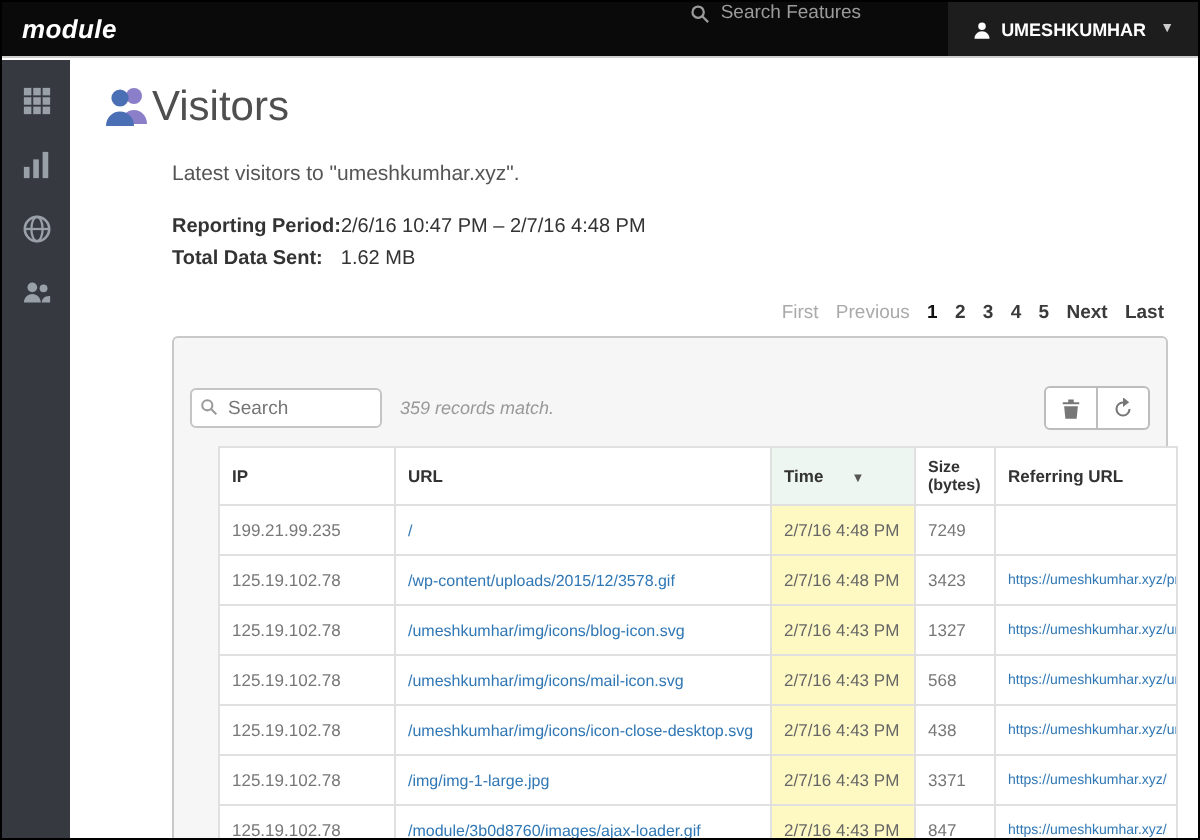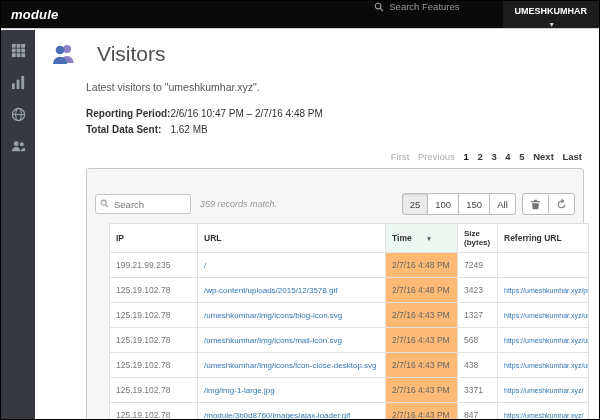--- a/index.html
+++ b/index.html
@@ -9,32 +9,32 @@
     background:#fff; overflow:hidden; position:relative;
   }
   .screen { width:600px; height:420px; border:1px solid #000; overflow:hidden; position:relative; background:#fff; }
 
   
   .topbar { height:28px; background:#0a0a0a; display:flex; align-items:center; border-bottom:1px solid #cfcfcf; }
   .logo { color:#fff; font-size:13px; font-weight:bold; font-style:italic; padding-left:10px; letter-spacing:.2px; }
   .top-right { margin-left:auto; display:flex; align-items:flex-start; height:100%;gap:25px; }
   .search-features { display:flex; align-items:center; gap:5px; color:#9b9b9b; font-size:9.5px; padding:0 18px; cursor:pointer; }
   .search-features svg { width:10px; height:10px; }
-  .user-menu { display:flex; align-items:center; gap:5px; background:#1d1d1d; height:100%; padding:0 12px; color:#fff; font-size:9px; font-weight:bold; cursor:pointer;flex-direction:column; }
+  .user-menu { display:flex; align-items:center; gap:5px; background:#1d1d1d; height:100%; padding:0 12px; color:#fff; font-size:9px; font-weight:bold; cursor:pointer; }
   .user-menu svg { width:10px; height:10px; }
   .user-caret { font-size:7px; color:#ccc; margin-left:2px; }
 
   
   .sidebar { position:absolute; left:0; top:29px; bottom:0; width:34px; background:#363a40; display:flex; flex-direction:column; align-items:center; padding-top:12px; gap:16px; }
   .side-icon { width:16px; height:16px; cursor:pointer; display:flex; align-items:center; justify-content:center; }
   .side-icon svg { width:15px; height:15px; fill:#9aa0a8; }
 
   
   .main { margin-left:34px; height:391px; overflow:hidden; }
-  .title-row { display:flex; align-items:center; gap:21px; padding:13px 0 6px 17px; }
+  .title-row { display:flex; align-items:flex-start; gap:0; padding:13px 0 6px 17px; }
   .title-row h1 { font-size:21px; font-weight:400; color:#4f4f4f; }
   .visitors-icon { width:24px; height:22px; }
 
   .content { margin:0 15px 0 51px; }
   .intro { font-size:10.5px; color:#555; margin:9px 0 13px; }
   .report-line { font-size:10px; color:#333; line-height:1.55; }
   .report-line .lbl { font-weight:bold; }
   .report-line .val { margin-left:0; }
   .report-line .val-gap { margin-left:9px; }
 
@@ -62,21 +62,21 @@
   .btn svg { width:11px; height:11px; fill:#777; }
 
   
   table { width:100%; border-collapse:collapse; margin-top:8px; background:#fff; table-layout:fixed;margin-left:14px; }
   th, td { border:1px solid #e0e0e0; text-align:left; vertical-align:middle; }
   th { font-size:8.5px; color:#333; padding:5px 6px; background:#fff; }
   th.sorted { background:#edf6f0; cursor:pointer; }
   th .caret { font-size:6.5px; color:#555; margin-left:14px; }
   th .sub { display:block; font-size:8px; font-weight:bold; color:#333; }
   td { font-size:8.5px; color:#777; padding:7px 6px; white-space:nowrap; overflow:hidden; }
-  td.time { background:#fdba74; color:#666; }
+  td.time { background:#fef9c3; color:#666; }
   td a { color:#3077b5; text-decoration:none; cursor:pointer; }
   td.url a { font-size:8px; }
   td.ref { font-size:7px; }
   td.ref a { font-size:7px; }
   col.c-ip { width:88px; } col.c-url { width:188px; } col.c-time { width:72px; } col.c-size { width:40px; } col.c-ref { width:auto; }
 </style>
 </head>
 <body>
 
 <div class="screen">
@@ -177,26 +177,20 @@
         <div class="toolbar">
           <div class="searchbox">
             <svg viewBox="0 0 16 16">
                 <circle cx="6.5" cy="6.5" r="4.5" fill="none" stroke="#999" stroke-width="1.8"></circle>
                 <line x1="10" y1="10" x2="14.5" y2="14.5" stroke="#999" stroke-width="1.8"></line>
               </svg>
             <input type="text" placeholder="Search" style="">
           </div>
           <span class="records">359 records match.</span>
           <div class="tools">
-            <div class="btn-group">
-              <button class="btn active">25</button>
-              <button class="btn">100</button>
-              <button class="btn">150</button>
-              <button class="btn">All</button>
-            </div>
             <div class="btn-group">
               <button class="btn">
                 <svg viewBox="0 0 16 16">
                     <path d="M6 1h4v2h4v1.6H2V3h4V1zM3 6h10l-.9 9H3.9L3 6z"></path>
                   </svg>
               </button>
               <button class="btn">
                 <svg viewBox="0 0 16 16">
                     <path d="M8 2.5a5.5 5.5 0 1 0 5.5 5.5H12A4 4 0 1 1 8 4v2.5L12.5 3 8 -0.5v3z"></path>
                   </svg>

